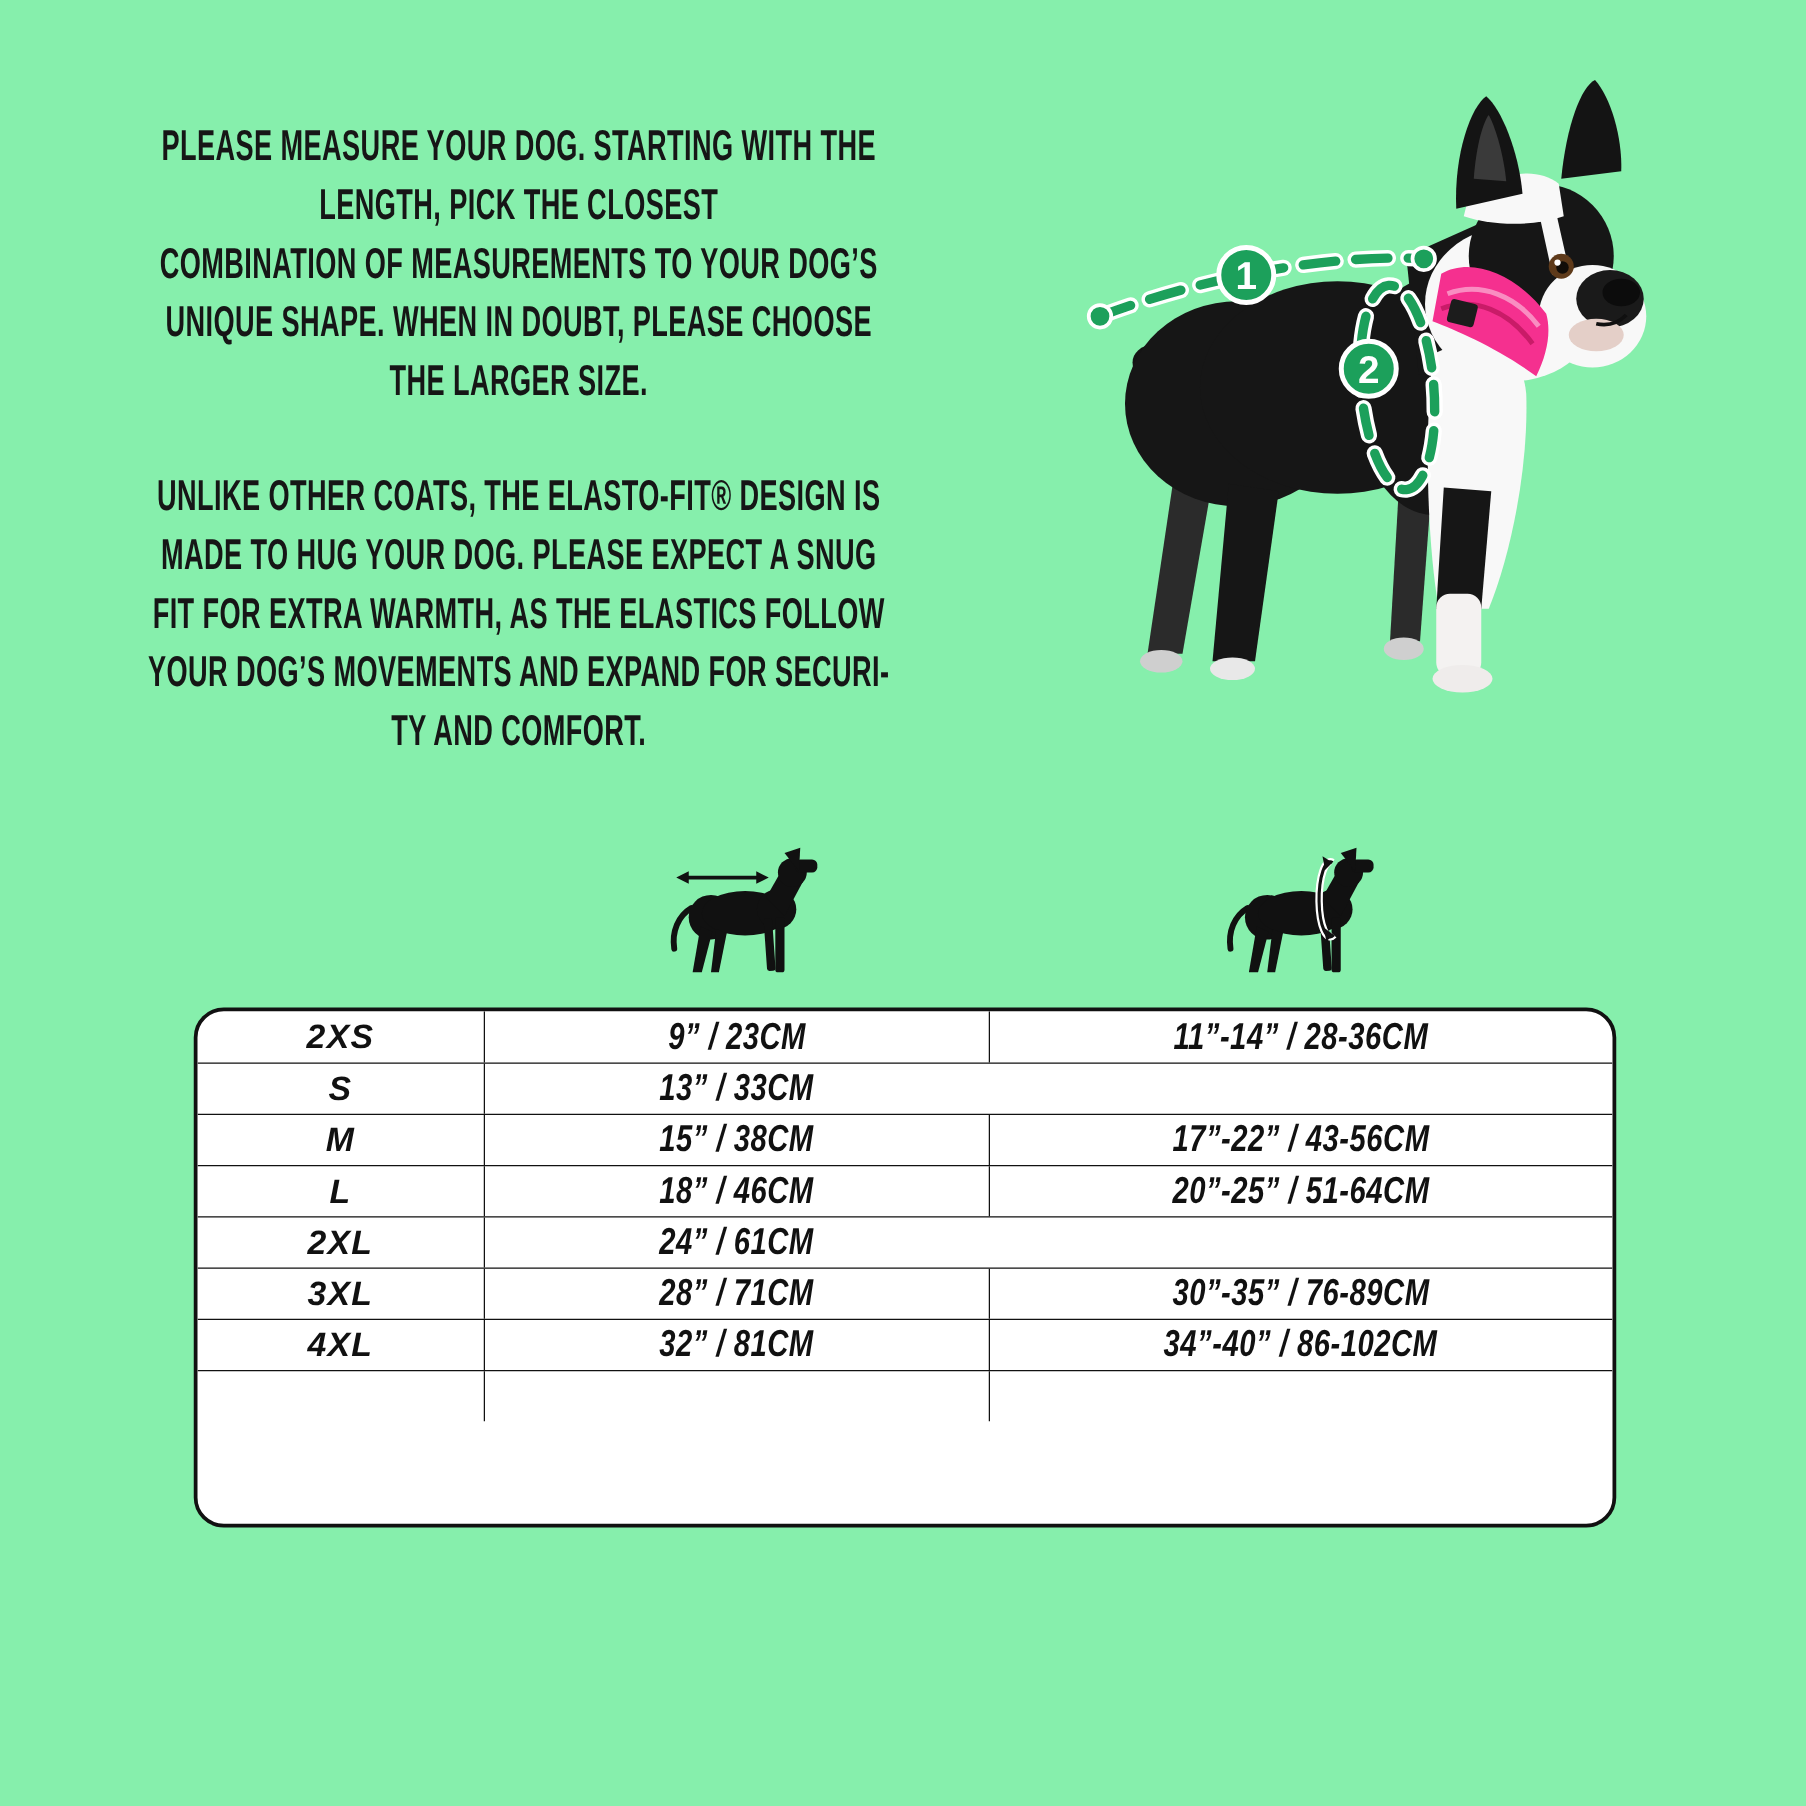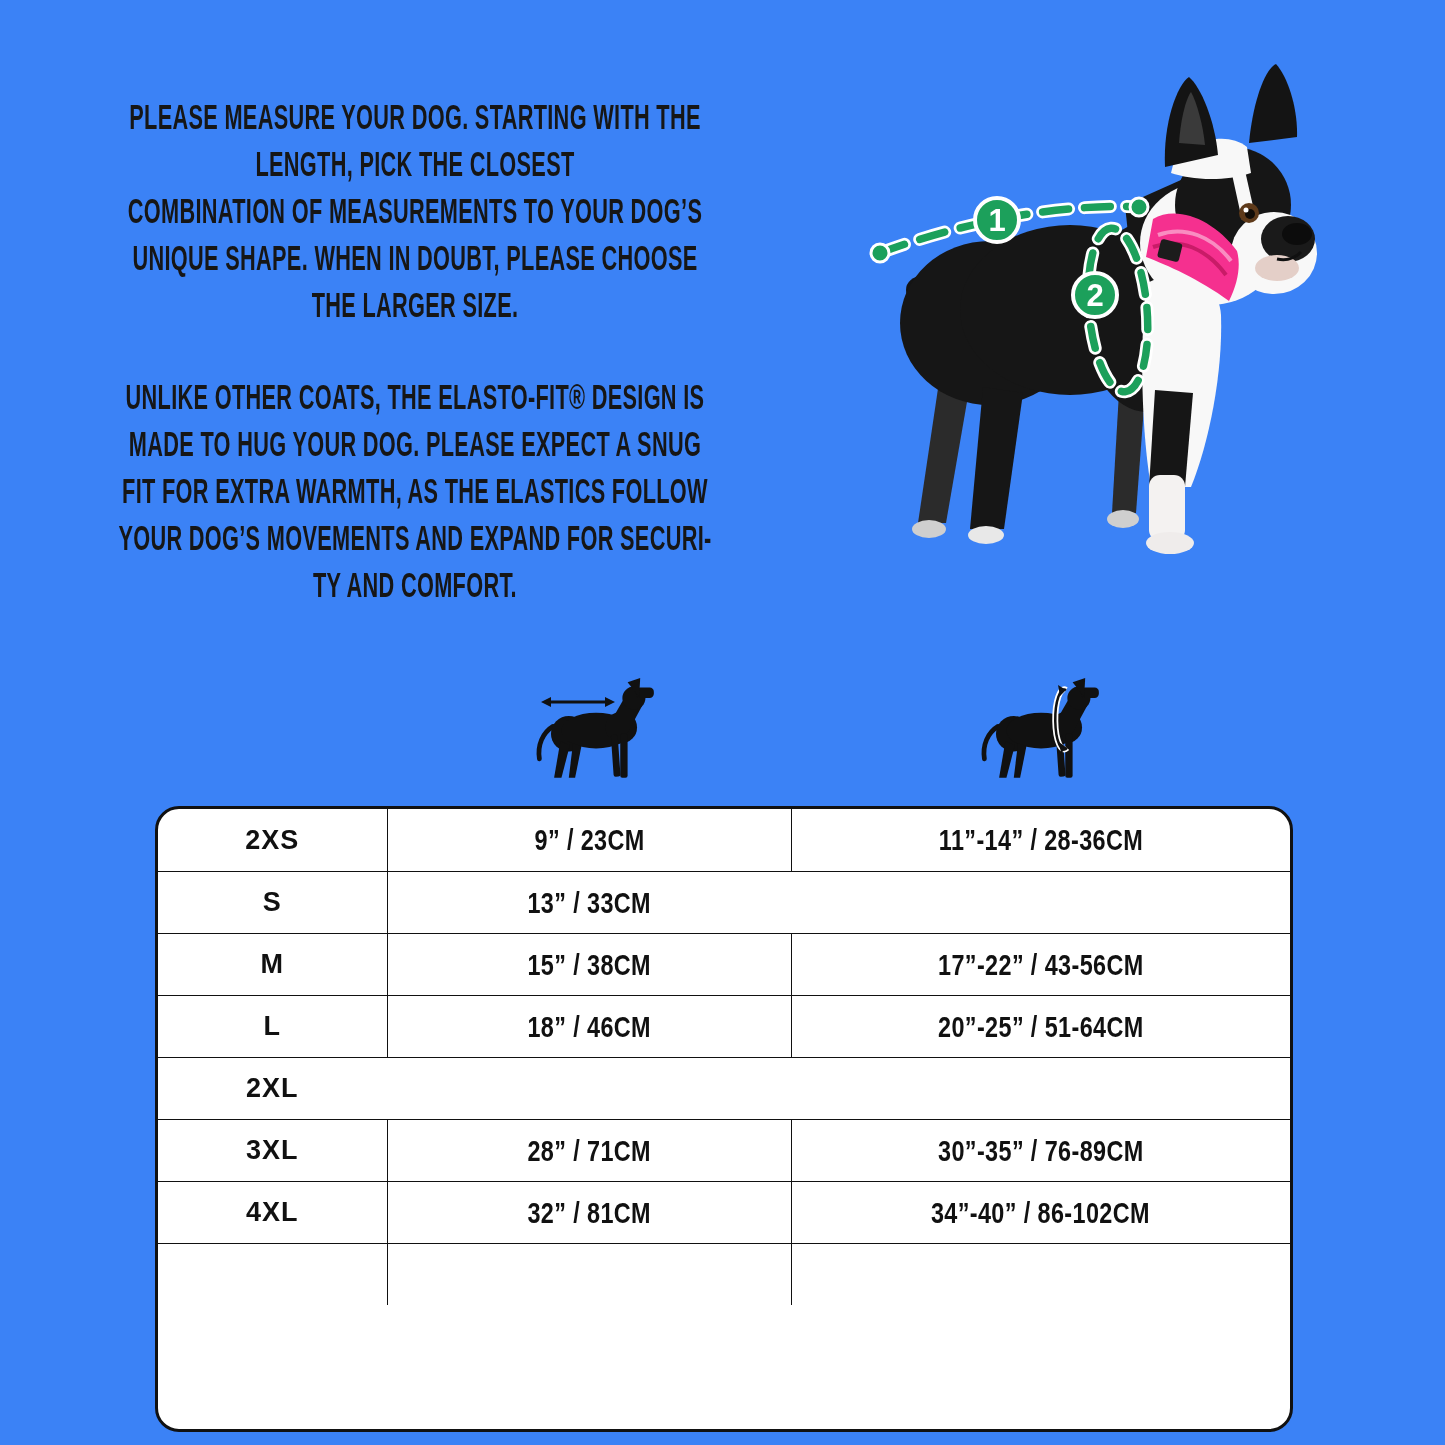--- a/index.html
+++ b/index.html
@@ -1,38 +1,38 @@
 <!DOCTYPE html>
 <html><head>
 <meta charset="utf-8">
 <style>
   html,body{margin:0;padding:0;background:#ffffff;}
-  .canvas{position:relative;width:1445px;height:1445px;background:#3b82f6;
+  .canvas{position:relative;width:1445px;height:1445px;background:#86efac;
           font-family:"Liberation Sans",sans-serif;color:#141414;overflow:hidden;}
 
   
   .para{position:absolute;width:1000px;text-align:center;
         transform:scaleX(0.63);transform-origin:center top;
         font-weight:700;font-size:34.5px;line-height:47px;color:#161616;
         letter-spacing:.5px;}
   .para div{white-space:nowrap;}
   #para1{left:-85px;top:94px;}
   #para2{left:-85px;top:374px;}
 
   
   .photo{position:absolute;left:825px;top:55px;width:565px;height:550px;}
   .icon-dog{position:absolute;width:150px;height:115px;}
   #icon-length{left:520px;top:668px;}
   #icon-girth{left:965px;top:668px;}
 
   
-  .size-table{position:absolute;left:155px;top:806px;width:1138px;height:626px;
+  .size-table{position:absolute;left:155px;top:806px;width:1138px;height:416px;
               box-sizing:border-box;border:3px solid #111;border-radius:24px;
               overflow:hidden;background:#fff;
-              display:grid;grid-template-rows:repeat(10,1fr);}
+              display:grid;grid-template-rows:repeat(10,1fr);font-style:italic;}
   .t-row{display:flex;border-top:1.7px solid #111;}
   .t-row:first-child{border-top:none;}
   .t-cell{display:flex;align-items:center;justify-content:center;
           border-left:1.7px solid #111;overflow:visible;}
   .t-cell:first-child{border-left:none;}
   .c-size{width:20.2%;font-size:27px;font-weight:700;letter-spacing:1px;color:#111;}
   .c-len{width:35.6%;}
   .c-girth{flex:1;}
   .cond{display:inline-block;transform:scaleX(0.78);transform-origin:center center;
         font-weight:700;font-size:30px;color:#111;white-space:nowrap;letter-spacing:.5px;}
@@ -195,20 +195,23 @@
       <div class="t-cell c-size">L</div>
       <div class="t-cell c-len">
           <span class="cond">18” / 46CM</span>
         </div>
       <div class="t-cell c-girth">
           <span class="cond">20”-25” / 51-64CM</span>
         </div>
     </div>
     <div class="t-row">
       <div class="t-cell c-size">2XL</div>
+      <div class="t-cell c-len">
+          <span class="cond">24” / 61CM</span>
+        </div>
     </div>
     <div class="t-row">
       <div class="t-cell c-size">3XL</div>
       <div class="t-cell c-len">
           <span class="cond">28” / 71CM</span>
         </div>
       <div class="t-cell c-girth">
           <span class="cond">30”-35” / 76-89CM</span>
         </div>
     </div>

